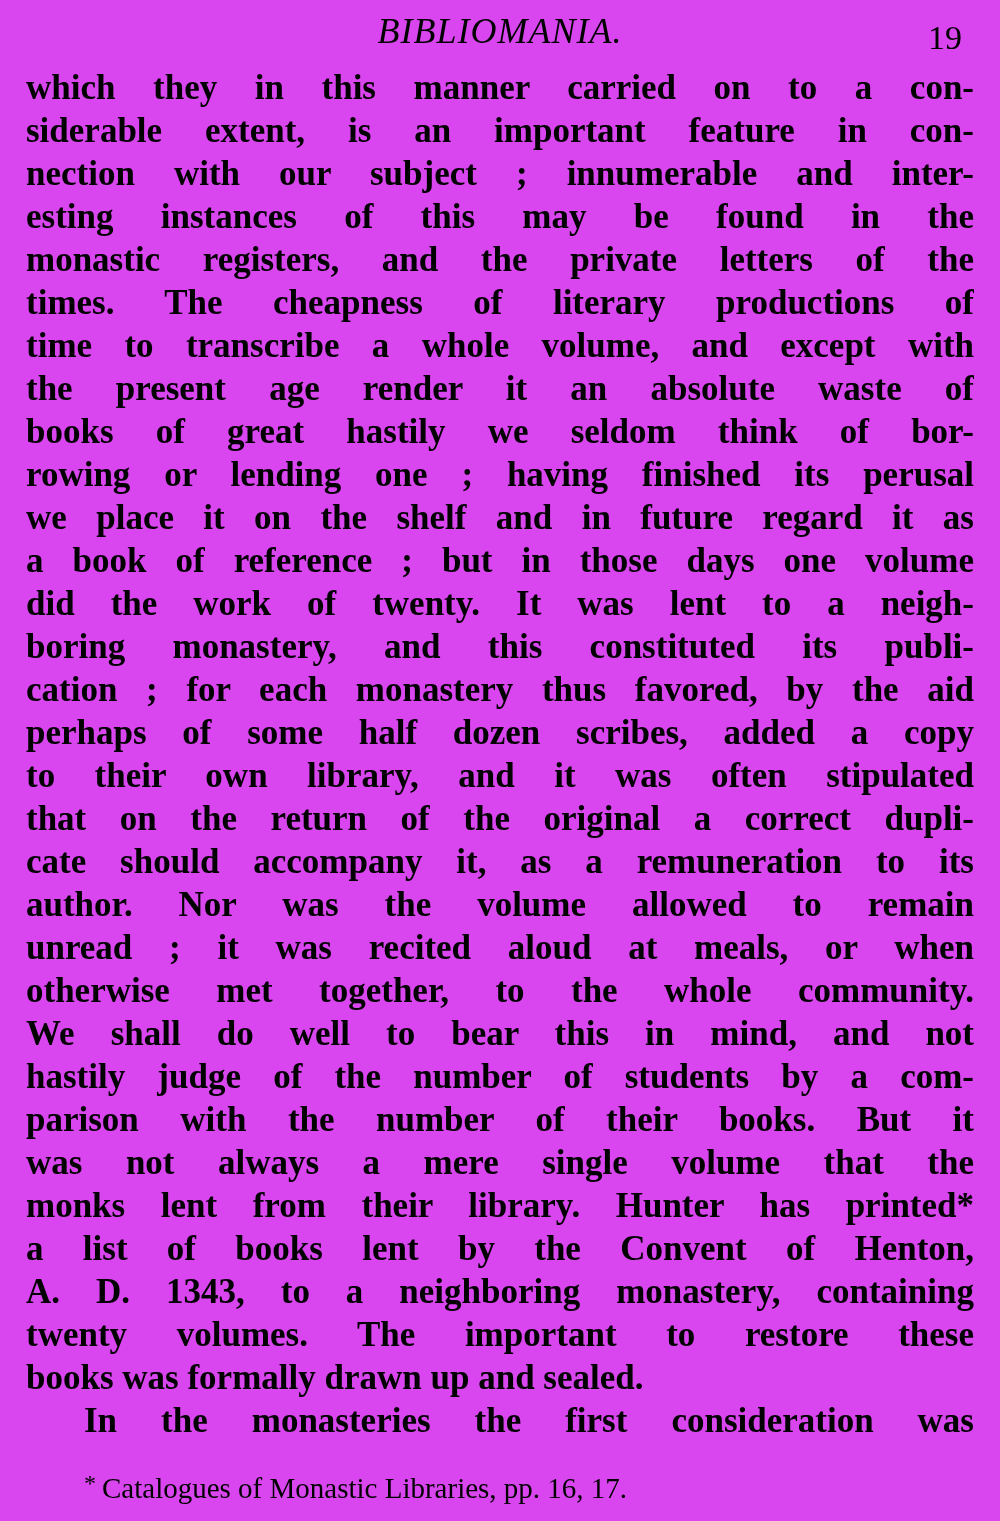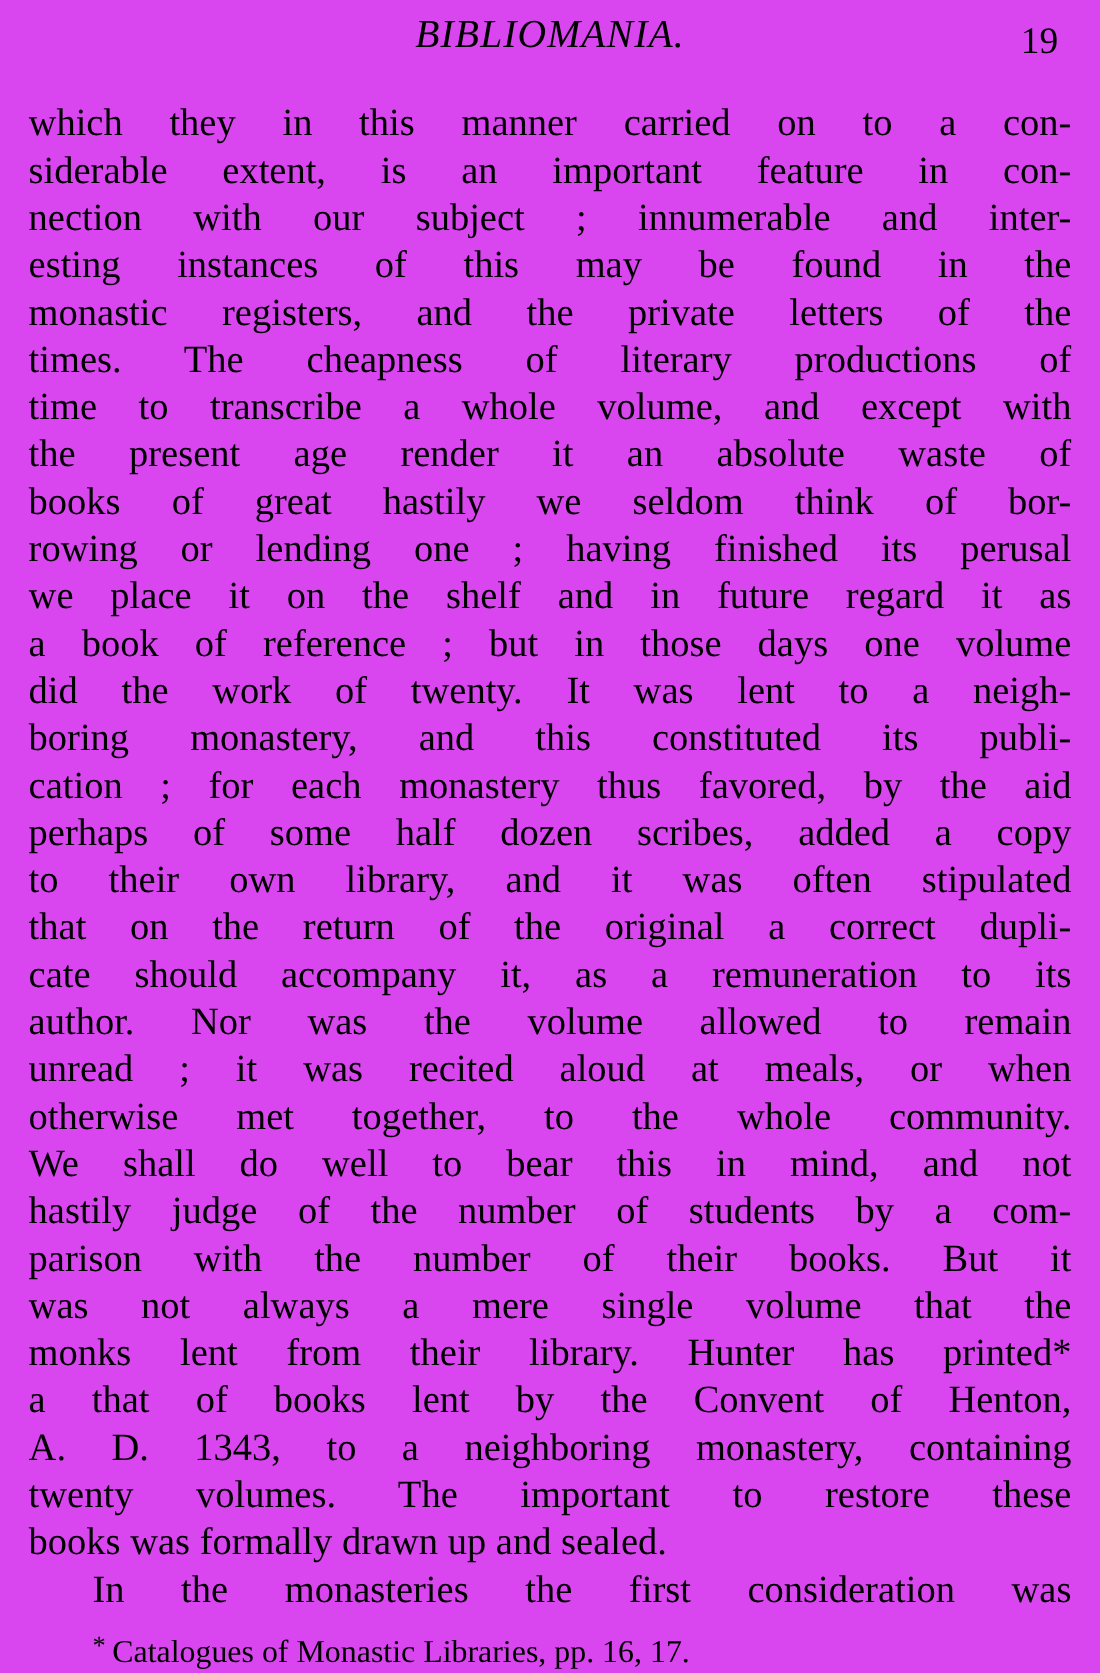--- a/index.html
+++ b/index.html
@@ -36,40 +36,41 @@
   }
   .page-number {
     position: absolute;
     top: 10px;
     right: 12px;
     font-size: 34px;
     line-height: 40px;
     font-variant-numeric: oldstyle-nums;
   }
   .body-text {
-    margin-top: 36px;
+    margin-top: 12px;
+    font-weight: bold;
   }
   .line {
     height: 43px;
     line-height: 43px;
     font-size: 35px;
     text-align: justify;
     text-align-last: justify;
     overflow: hidden;
     white-space: nowrap;
   }
   .line--left {
     text-align-last: left;
     white-space: normal;
   }
   .line--indent {
     text-indent: 58px;
   }
   .footnote {
-    margin-top: 18px;
+    margin-top: 28px;
     padding-left: 58px;
     font-size: 29px;
     line-height: 36px;
   }
   .footnote-marker {
     display: inline-block;
     position: relative;
     top: -7px;
     font-size: 24px;
     margin-right: 6px;
@@ -106,21 +107,21 @@
       <div class="line">that on the return of the original a correct dupli-</div>
       <div class="line">cate should accompany it, as a remuneration to its</div>
       <div class="line">author. Nor was the volume allowed to remain</div>
       <div class="line">unread ; it was recited aloud at meals, or when</div>
       <div class="line">otherwise met together, to the whole community.</div>
       <div class="line">We shall do well to bear this in mind, and not</div>
       <div class="line">hastily judge of the number of students by a com-</div>
       <div class="line">parison with the number of their books. But it</div>
       <div class="line">was not always a mere single volume that the</div>
       <div class="line">monks lent from their library. Hunter has printed*</div>
-      <div class="line">a that of books lent by the Convent of Henton,</div>
+      <div class="line">a list of books lent by the Convent of Henton,</div>
       <div class="line">A. D. 1343, to a neighboring monastery, containing</div>
       <div class="line">twenty volumes. The important to restore these</div>
       <div class="line line--left">books was formally drawn up and sealed.</div>
       <div class="line line--indent">In the monasteries the first consideration was</div>
     </div>
 
   <div class="footnote">
     <span class="footnote-marker">*</span><span>Catalogues of Monastic Libraries, pp. 16, 17.</span>
   </div>
 

